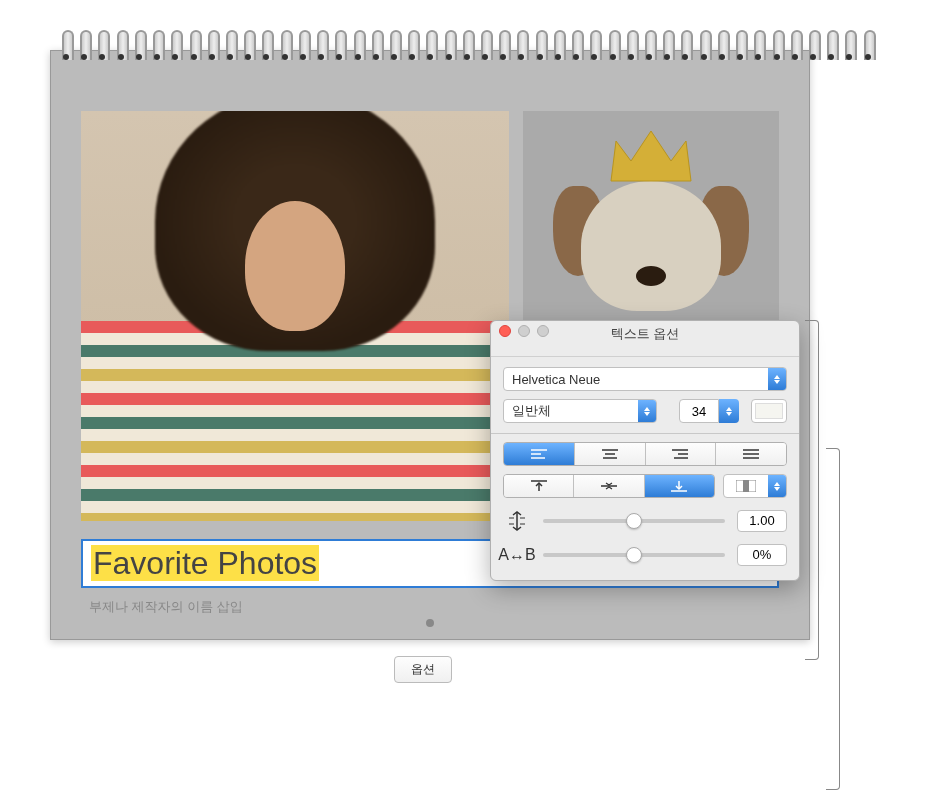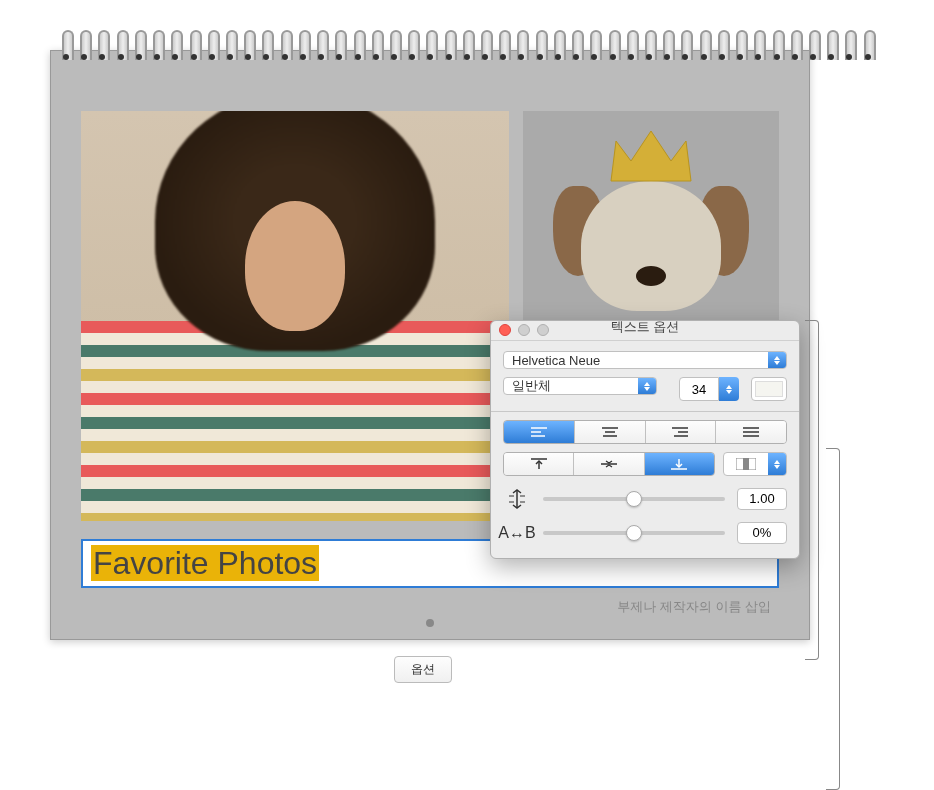--- a/index.html
+++ b/index.html
@@ -180,30 +180,29 @@
     .title-field {
       margin-top: 18px;
       padding: 4px 8px;
       border: 2px solid #2e7cd6;
       background: #fff;
       position: relative;
     }
     .title-text {
       font-size: 32px;
       color: #444;
-      background: #eab308;
+      background: #fde047;
       display: inline;
       padding: 0 2px;
     }
     .subtitle-field {
       margin-top: 8px;
       padding: 2px 8px;
       font-size: 13px;
       color: #888;
-      text-align: right;
     }
     
     .page-dot {
       position: absolute;
       bottom: 12px;
       left: 50%;
       transform: translateX(-50%);
       width: 8px;
       height: 8px;
       background: #888;
@@ -232,25 +231,25 @@
       width: 310px;
       background: #ececec;
       border: 1px solid #b0b0b0;
       border-radius: 6px;
       box-shadow: 0 8px 24px rgba(0,0,0,0.3);
       z-index: 100;
     }
     
     .panel-titlebar {
       display: flex;
-      align-items: flex-end;
+      align-items: flex-start;
       padding: 4px 0;
       border-bottom: 1px solid #d0d0d0;
       position: relative;
-      height: 20px;
+      height: 36px;
     }
     .traffic-lights {
       display: flex;
       gap: 7px;
       position: absolute;
       left: 8px;
     }
     .traffic-light {
       width: 12px;
       height: 12px;
@@ -269,21 +268,21 @@
     .panel-body {
       padding: 10px 12px 14px 12px;
     }
     
     .popup-select {
       display: flex;
       align-items: center;
       background: #fff;
       border: 1px solid #c0c0c0;
       border-radius: 4px;
-      height: 18px;
+      height: 24px;
       overflow: hidden;
       cursor: pointer;
     }
     .popup-select .label {
       flex: 1;
       padding: 0 8px;
       font-size: 13px;
       color: #333;
       text-align: left;
     }

